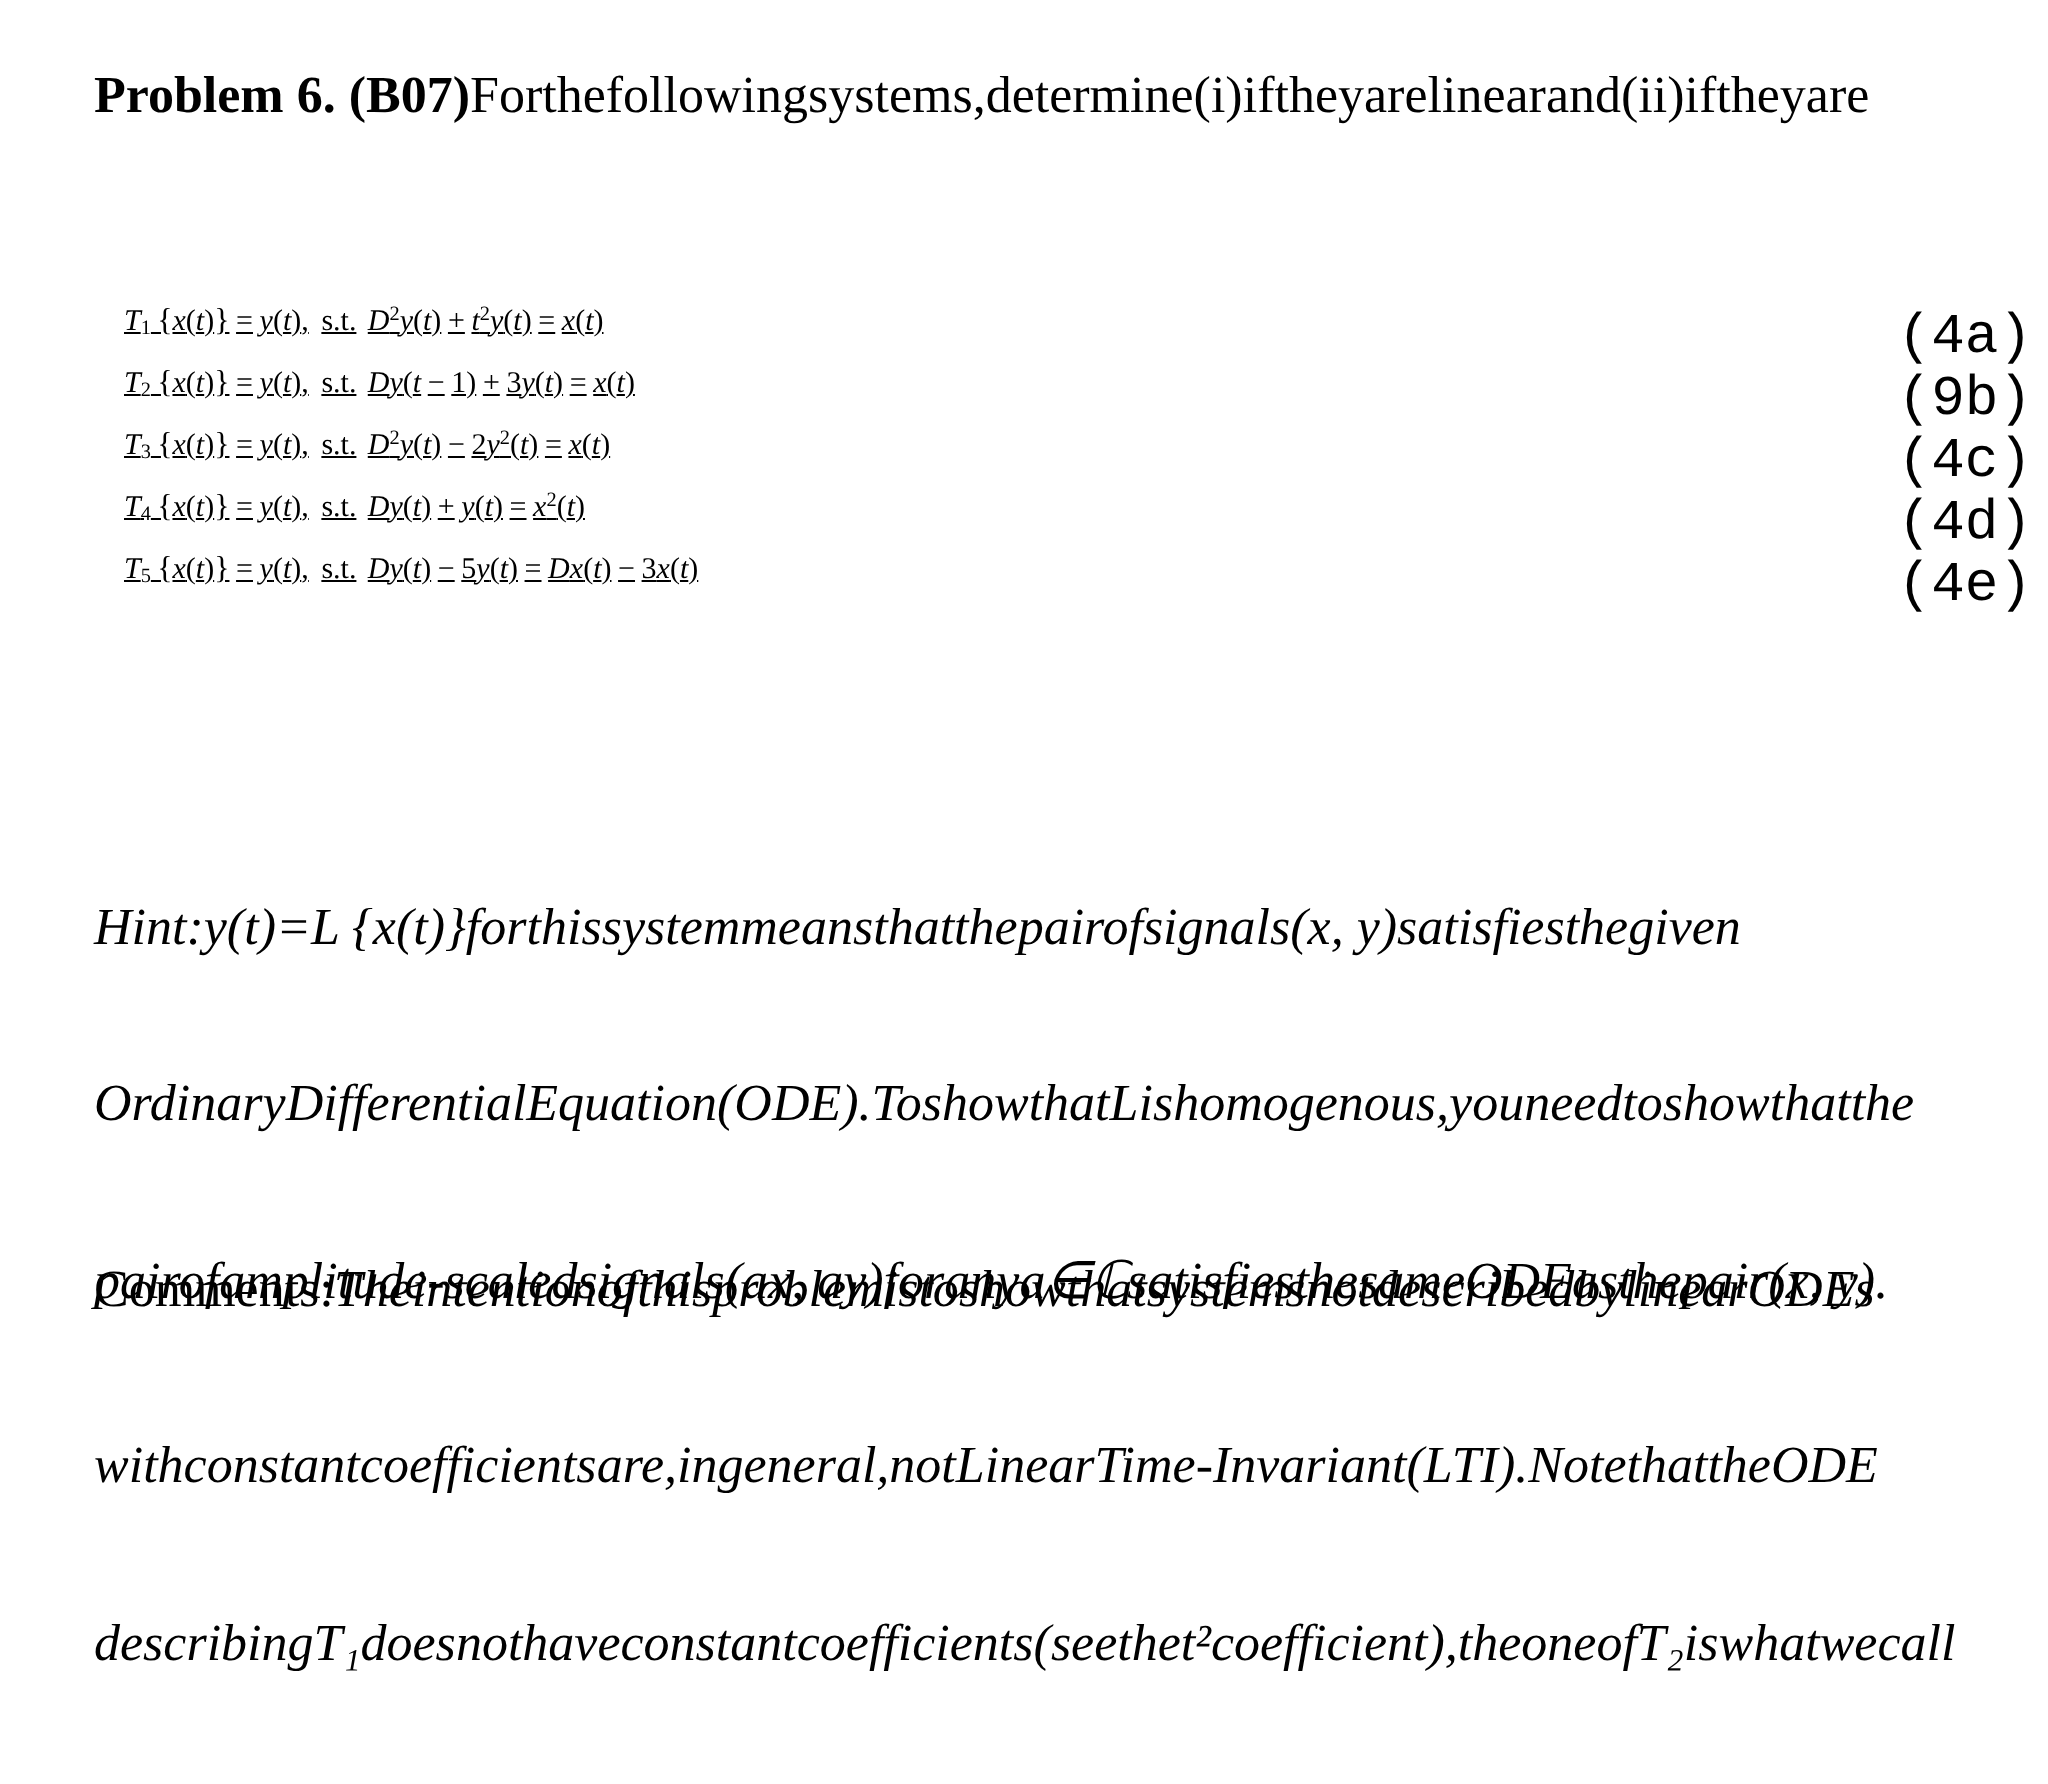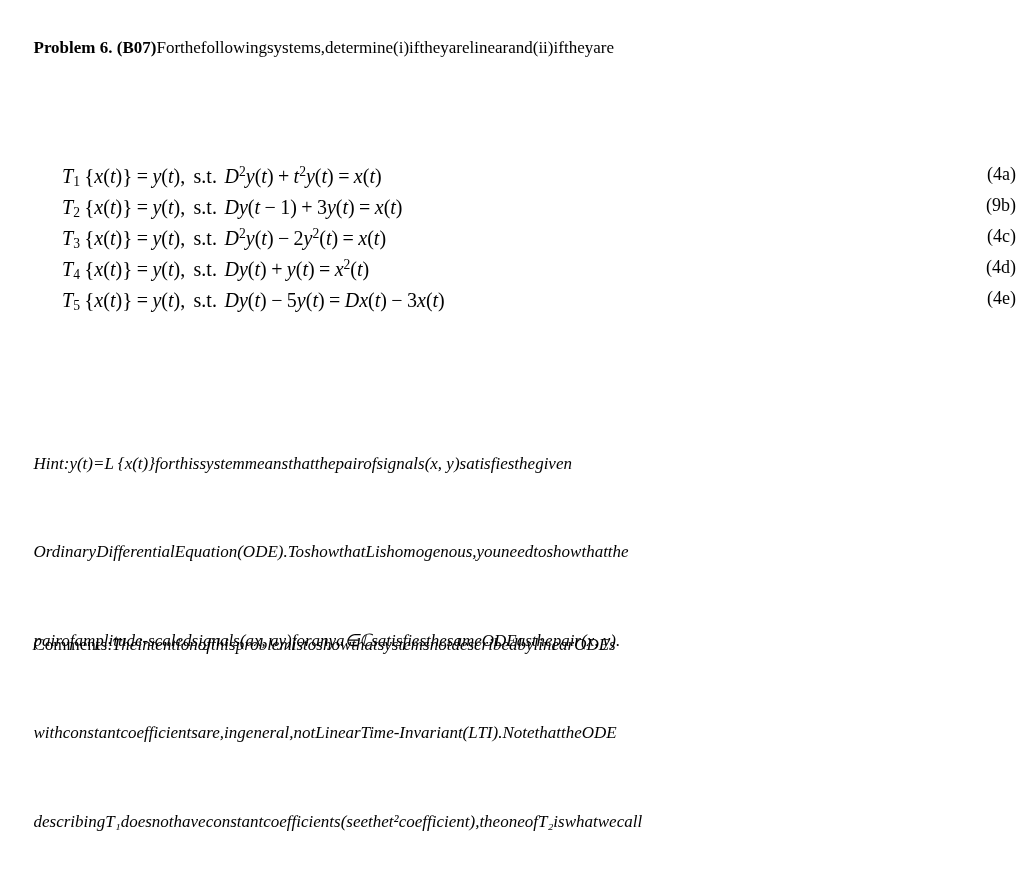--- a/index.html
+++ b/index.html
@@ -17,21 +17,21 @@
   .page {
     position: relative;
     width: 1024px;
     height: 892px;
     overflow: hidden;
   }
 
   
   .para {
     position: absolute;
-    font-size: 17px;
+    font-size: 26px;
     line-height: 29.5px;
     text-align: justify;
   }
   .para.justify-all > .ln {
     display: block;
   }
 
   
   .ln {
     display: flex;
@@ -79,30 +79,32 @@
   }
   .eqrow {
     position: relative;
     height: 31px;
     display: flex;
     align-items: baseline;
   }
   .eqbody {
     position: absolute;
     left: 54px;
-    top: 16px;
-    font-size: 20px;
+    top: 4px;
+    font-size: 15px;
     white-space: pre;
+    text-decoration: underline;
   }
   .eqtag {
     position: absolute;
     right: 0px;
-    top: 16px;
-    font-size: 18px;
+    top: 6px;
+    font-size: 28px;
     white-space: pre;
+    font-family: Liberation Mono, monospace;
   }
   .op { margin: 0 0.22em; }
   .brc { font-size: 1.06em; }
   .st { font-style: normal; margin-left: 0.42em; margin-right: 0.38em; }
 
   
   #hint-block {
     left: 8px;
     top: 419px;
     width: 1008px;

